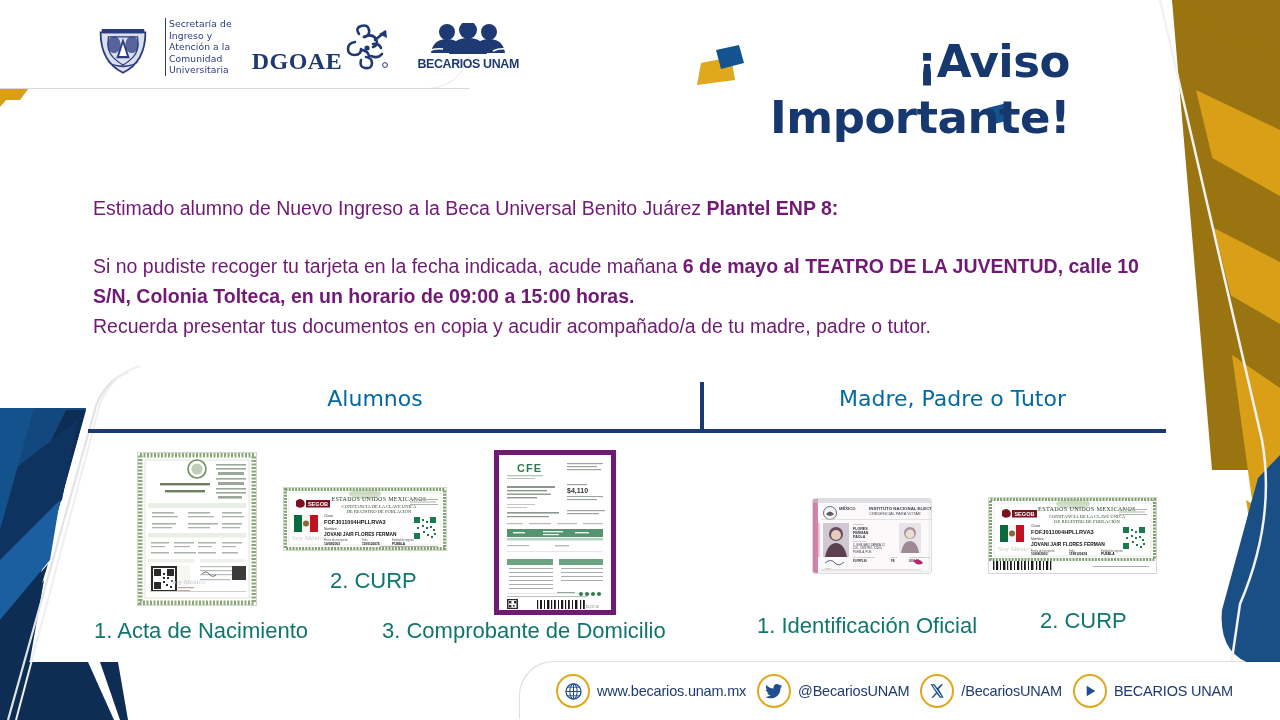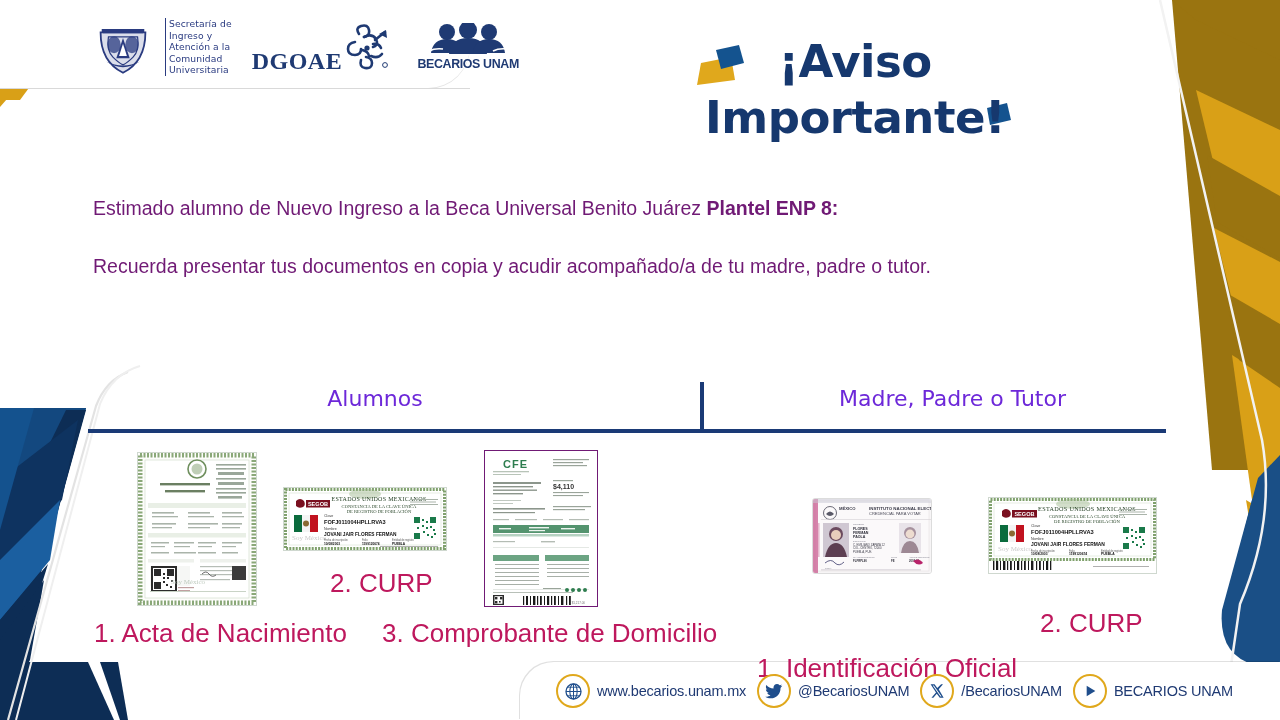--- a/index.html
+++ b/index.html
@@ -38,21 +38,21 @@
     color:#1f3a73;letter-spacing:.5px;margin-top:28px;
   }
   .becarios-wrap{display:flex;flex-direction:column;align-items:center;margin-left:10px;}
   .becarios-word{
     font-family:"Liberation Sans", sans-serif;font-weight:bold;font-size:13.5px;
     color:#1f3a73;letter-spacing:-.4px;transform:scaleX(.92);margin-top:1px;
   }
 
   
   .title-block{
-    position:absolute;left:640px;top:34px;width:430px;text-align:center;z-index:7;
+    position:absolute;left:640px;top:34px;width:430px;text-align:right;z-index:7;
   }
   .title-line{
     font-family:"DejaVu Sans", sans-serif;
     font-weight:bold;font-size:45px;line-height:56px;
     color:#16386e;letter-spacing:-.5px;
   }
 
   
   .body-copy{
     position:absolute;left:93px;top:193px;width:1085px;z-index:7;
@@ -60,58 +60,58 @@
     font-size:19.5px;line-height:30px;color:#701a75;
   }
   .body-copy p{margin:0;}
   .body-copy .gap{height:28px;}
   .body-copy b{font-weight:bold;}
 
   
   .col-head{
     position:absolute;top:386px;z-index:7;
     font-family:"DejaVu Sans", sans-serif;
-    font-size:22px;color:#6d28d9;text-align:center;font-weight:500;
+    font-size:22px;color:#0369a1;text-align:center;font-weight:500;
   }
   #head-alumnos{left:175px;width:400px;}
   #head-tutor{left:750px;width:405px;}
 
   .rule-h{
     position:absolute;left:88px;top:429px;width:1078px;height:4px;
     background:#1a3a76;z-index:7;
   }
   .rule-v{
     position:absolute;left:700px;top:382px;width:4px;height:50px;
     background:#1a3a76;z-index:7;
   }
 
   
   .doc-label{
     position:absolute;z-index:7;
     font-family:"Liberation Sans", sans-serif;
-    font-size:26px;color:#be185d;white-space:nowrap;
+    font-size:22px;color:#0f766e;white-space:nowrap;
   }
   #lbl-acta{left:94px;top:618px;}
   #lbl-curp1{left:330px;top:568px;}
   #lbl-comprobante{left:382px;top:618px;}
-  #lbl-ine{left:757px;top:613px;margin-top:40px;}
+  #lbl-ine{left:757px;top:613px;}
   #lbl-curp2{left:1040px;top:608px;}
 
   
   .doc{position:absolute;z-index:6;background:#fff;}
 
   
   #doc-acta{left:137px;top:452px;width:118px;height:152px;
     border:1px solid #cfd8cf;overflow:hidden;}
   
   #doc-curp1{left:283px;top:487px;width:162px;height:62px;
     border:1px solid #cfd8cf;overflow:hidden;}
   
-  #doc-comprobante{left:484px;top:450px;width:112px;height:155px;
-    border:1px solid #701a75;overflow:hidden;}
+  #doc-comprobante{left:494px;top:450px;width:112px;height:155px;
+    border:5px solid #701a75;overflow:hidden;}
   
   #doc-ine{left:812px;top:498px;width:118px;height:74px;
     border:1px solid #dcdcdc;border-radius:3px;overflow:hidden;}
   
   #doc-curp2{left:988px;top:497px;width:167px;height:75px;
     border:1px solid #cfd8cf;overflow:hidden;}
 
   
   .footer-card{
     position:absolute;left:520px;bottom:0;width:760px;height:58px;
@@ -247,20 +247,23 @@
   <div class="title-block">
     <div class="title-line">¡Aviso</div>
     <div class="title-line">Importante!</div>
   </div>
 
   <div class="body-copy">
     <p>
       <span>Estimado alumno de Nuevo Ingreso a la Beca Universal Benito Juárez </span><b>Plantel ENP 8:</b>
     </p>
     <div class="gap"></div>
+    <p>
+      <span>Si no pudiste recoger tu tarjeta en la fecha indicada, acude mañana </span><b>6 de mayo al TEATRO DE LA JUVENTUD, calle 10  S/N, Colonia Tolteca, en un horario de 09:00 a 15:00 horas.</b>
+    </p>
     <p>Recuerda presentar tus documentos en copia y acudir acompañado/a de tu madre, padre o tutor.</p>
   </div>
 
   <div class="col-head" id="head-alumnos">Alumnos</div>
   <div class="col-head" id="head-tutor">Madre, Padre o Tutor</div>
   <div class="rule-h"></div>
   <div class="rule-v"></div>
 
   <div class="doc" id="doc-acta">
     <svg viewBox="0 0 118 152" width="118" height="152">

